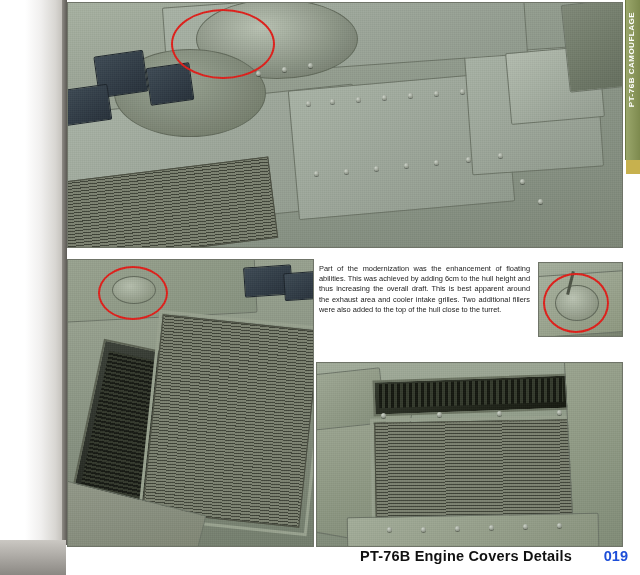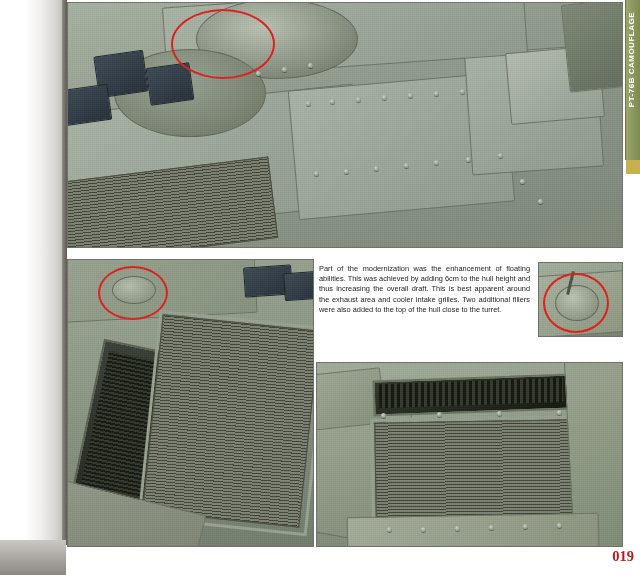--- a/index.html
+++ b/index.html
@@ -181,26 +181,26 @@
     right: 68px; top: 0;
     font-size: 14.5px;
     font-weight: bold;
     color: #111111;
     letter-spacing: .2px;
     white-space: nowrap;
     font-family: "Liberation Sans", sans-serif;
   }
   #footer-page {
     position: absolute;
-    right: 6px; top: 0;
+    right: 12px; top: 0;
     font-size: 14.5px;
     font-weight: bold;
-    color: #b91c1c;
+    color: #1d4ed8;
     white-space: nowrap;
-    font-family: Liberation Serif, serif;
+    font-family: Liberation Sans, sans-serif;
   }
 </style>
 </head>
 <body>
 
 <div id="page">
 
   <div id="spine"></div>
   <div id="spine-edge"></div>
   <div id="bottom-shadow"></div>
@@ -313,16 +313,17 @@
     <div class="bolt" style="left:240px; top:160px;"></div>
     <div class="bolt" style="left:64px; top:50px;"></div>
     <div class="bolt" style="left:120px; top:49px;"></div>
     <div class="bolt" style="left:180px; top:48px;"></div>
     <div class="bolt" style="left:240px; top:47px;"></div>
 
     <div class="noise"></div>
   </div>
 
   <div id="footer">
+    <div id="footer-title">PT-76B  Engine Covers Details</div>
     <div id="footer-page">019</div>
   </div>
 
 </div>
 
 </body></html>

